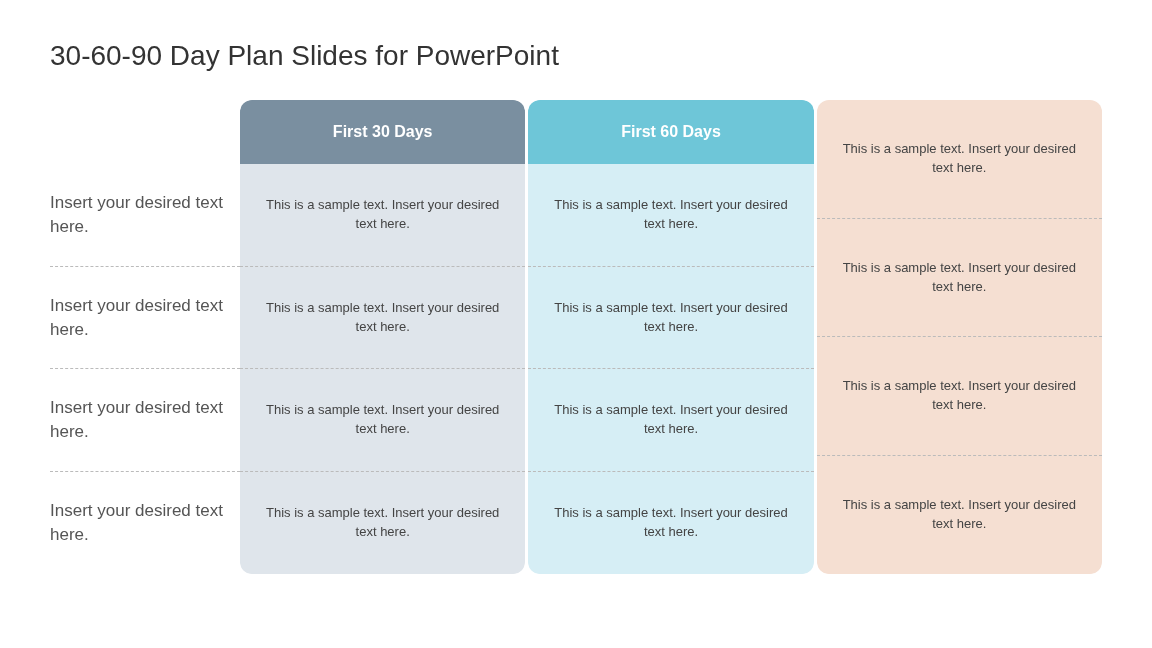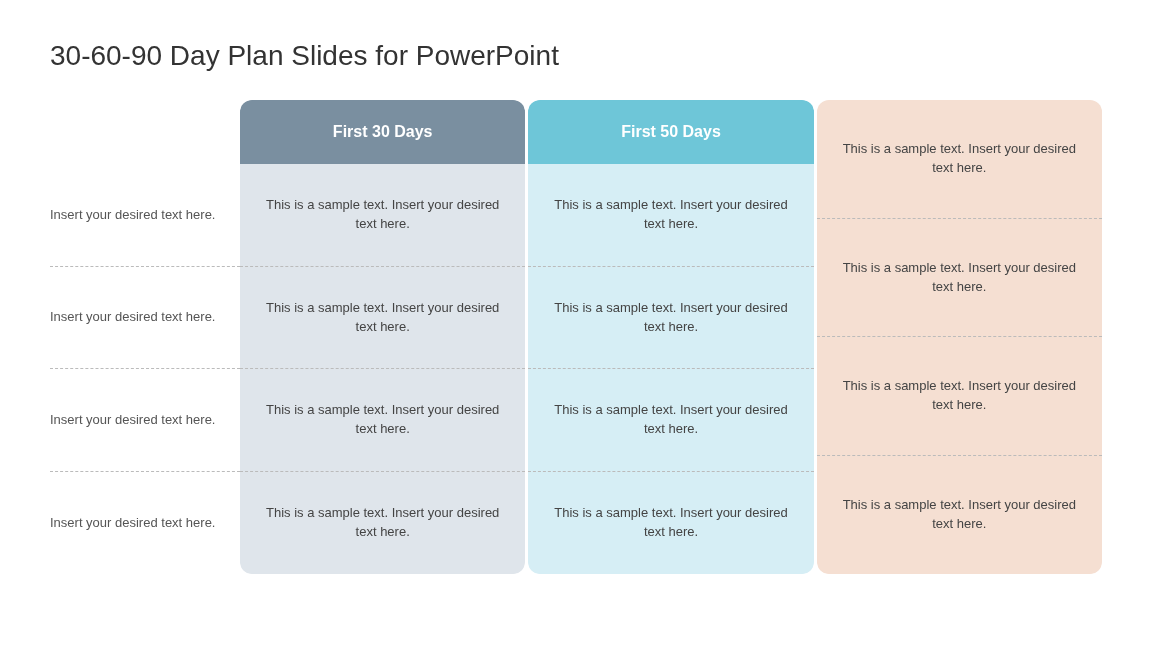--- a/index.html
+++ b/index.html
@@ -45,21 +45,21 @@
       width: 190px;
       flex-shrink: 0;
       padding-top: 64px; 
     }
 
     .label-cell {
       flex: 1;
       display: flex;
       align-items: center;
       padding: 12px 10px 12px 0;
-      font-size: 13px;
+      font-size: 17px;
       color: #555555;
       line-height: 1.4;
       border-bottom: 1px dashed #bbbbbb;
     }
 
     .label-cell:last-child {
       border-bottom: none;
     }
 
     
@@ -150,21 +150,21 @@
     <div class="data-col">
           <div class="col-header col-header-30">First 30 Days</div>
           <div class="col-body col-body-30">
             <div class="data-cell">This is a sample text. Insert your desired text here.</div>
             <div class="data-cell">This is a sample text. Insert your desired text here.</div>
             <div class="data-cell">This is a sample text. Insert your desired text here.</div>
             <div class="data-cell" style="border-bottom: none;">This is a sample text. Insert your desired text here.</div>
           </div>
         </div>
         <div class="data-col">
-          <div class="col-header col-header-60">First 50 Days</div>
+          <div class="col-header col-header-60">First 60 Days</div>
           <div class="col-body col-body-60">
             <div class="data-cell">This is a sample text. Insert your desired text here.</div>
             <div class="data-cell">This is a sample text. Insert your desired text here.</div>
             <div class="data-cell">This is a sample text. Insert your desired text here.</div>
             <div class="data-cell" style="border-bottom: none;">This is a sample text. Insert your desired text here.</div>
           </div>
         </div>
         <div class="data-col">
           <div class="col-body col-body-90">
             <div class="data-cell">This is a sample text. Insert your desired text here.</div>

